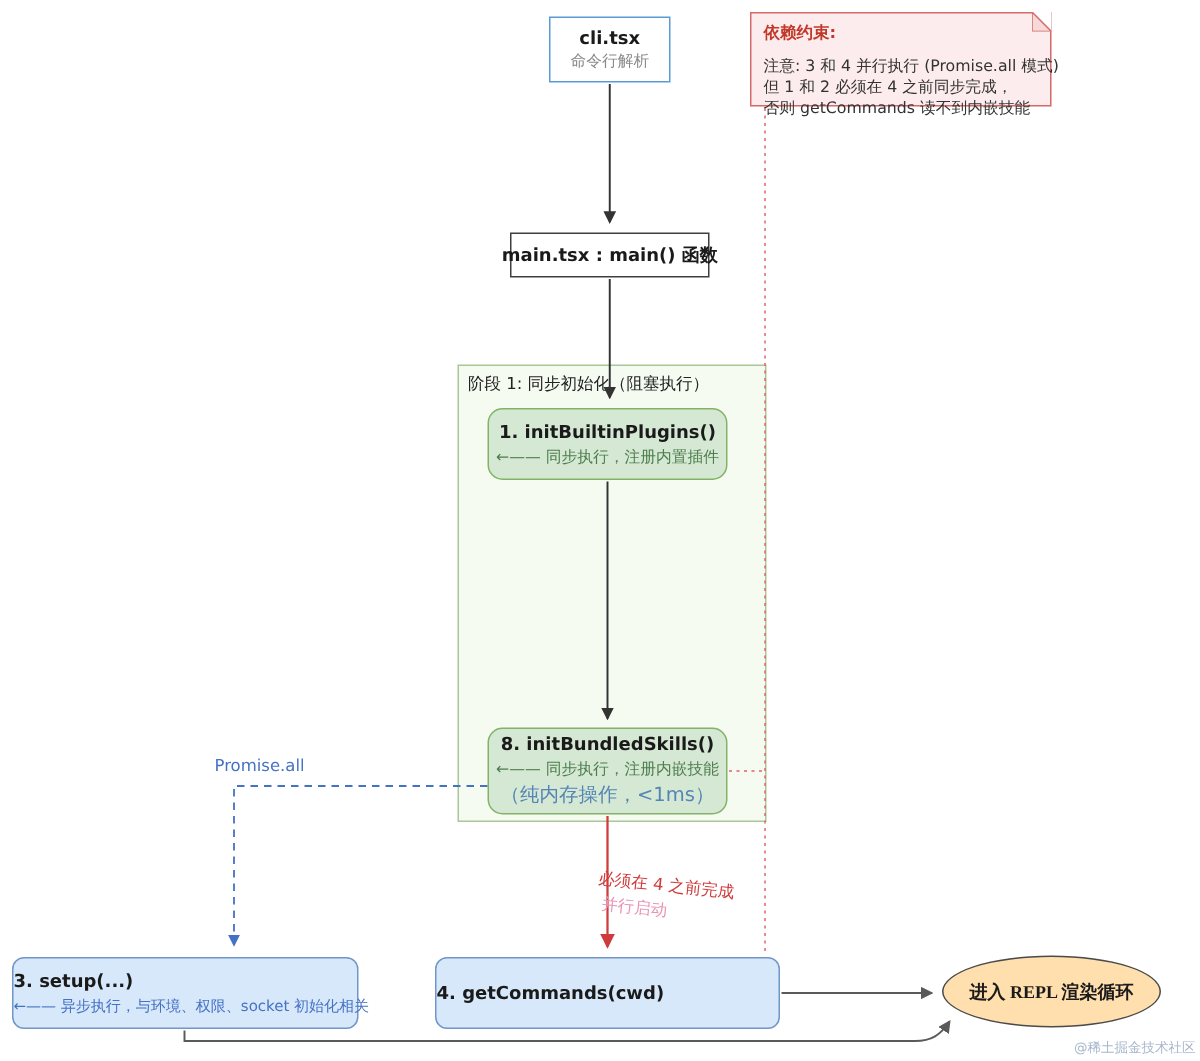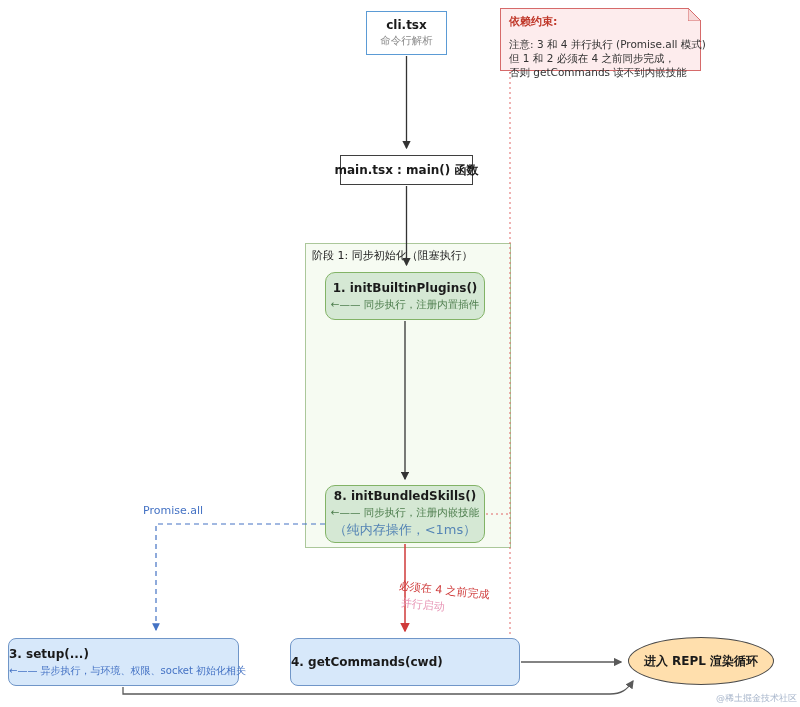--- a/index.html
+++ b/index.html
@@ -24,21 +24,21 @@
   .anno-green { font-size:10.5px; color:#4e7e4e; margin-top:3px; white-space:nowrap; }
   .anno-detail { font-size:13px; color:#5585b5; margin-top:1px; white-space:nowrap; }
 
   .blue-box { background:#d7e8fa; border:1px solid #7096c8; border-radius:8px;
               align-items:flex-start; }
   .step3 { left:8px;   top:638px; width:231px; height:48px; }
   .step4 { left:290px; top:638px; width:230px; height:48px; }
   .anno-blue { font-size:10px; color:#4472c4; margin-top:3px; white-space:nowrap; }
 
   .repl { left:628px; top:637px; width:146px; height:48px; border-radius:50%;
-          background:#ffdfad; border:1.5px solid #4a4a4a; }
+          background:#ffdfad; border:1.5px solid #4a4a4a;font-family:Liberation Serif, serif; }
 
   .note { position:absolute; left:500px; top:8px; width:201px; height:63px;
           background:#fdeced; border:1px solid #d66a6a; padding:5px 8px; }
   .note-title { font-size:11px; font-weight:bold; color:#c0392b; margin-bottom:8px; }
   .note-line { font-size:10.5px; color:#333; line-height:14px; white-space:nowrap; }
   .fold { position:absolute; top:-1px; right:-1px; }
 
   .overlay { position:absolute; left:0; top:0; width:800px; height:707px; pointer-events:none; }
 
   .lbl { position:absolute; font-size:11px; white-space:nowrap; }

